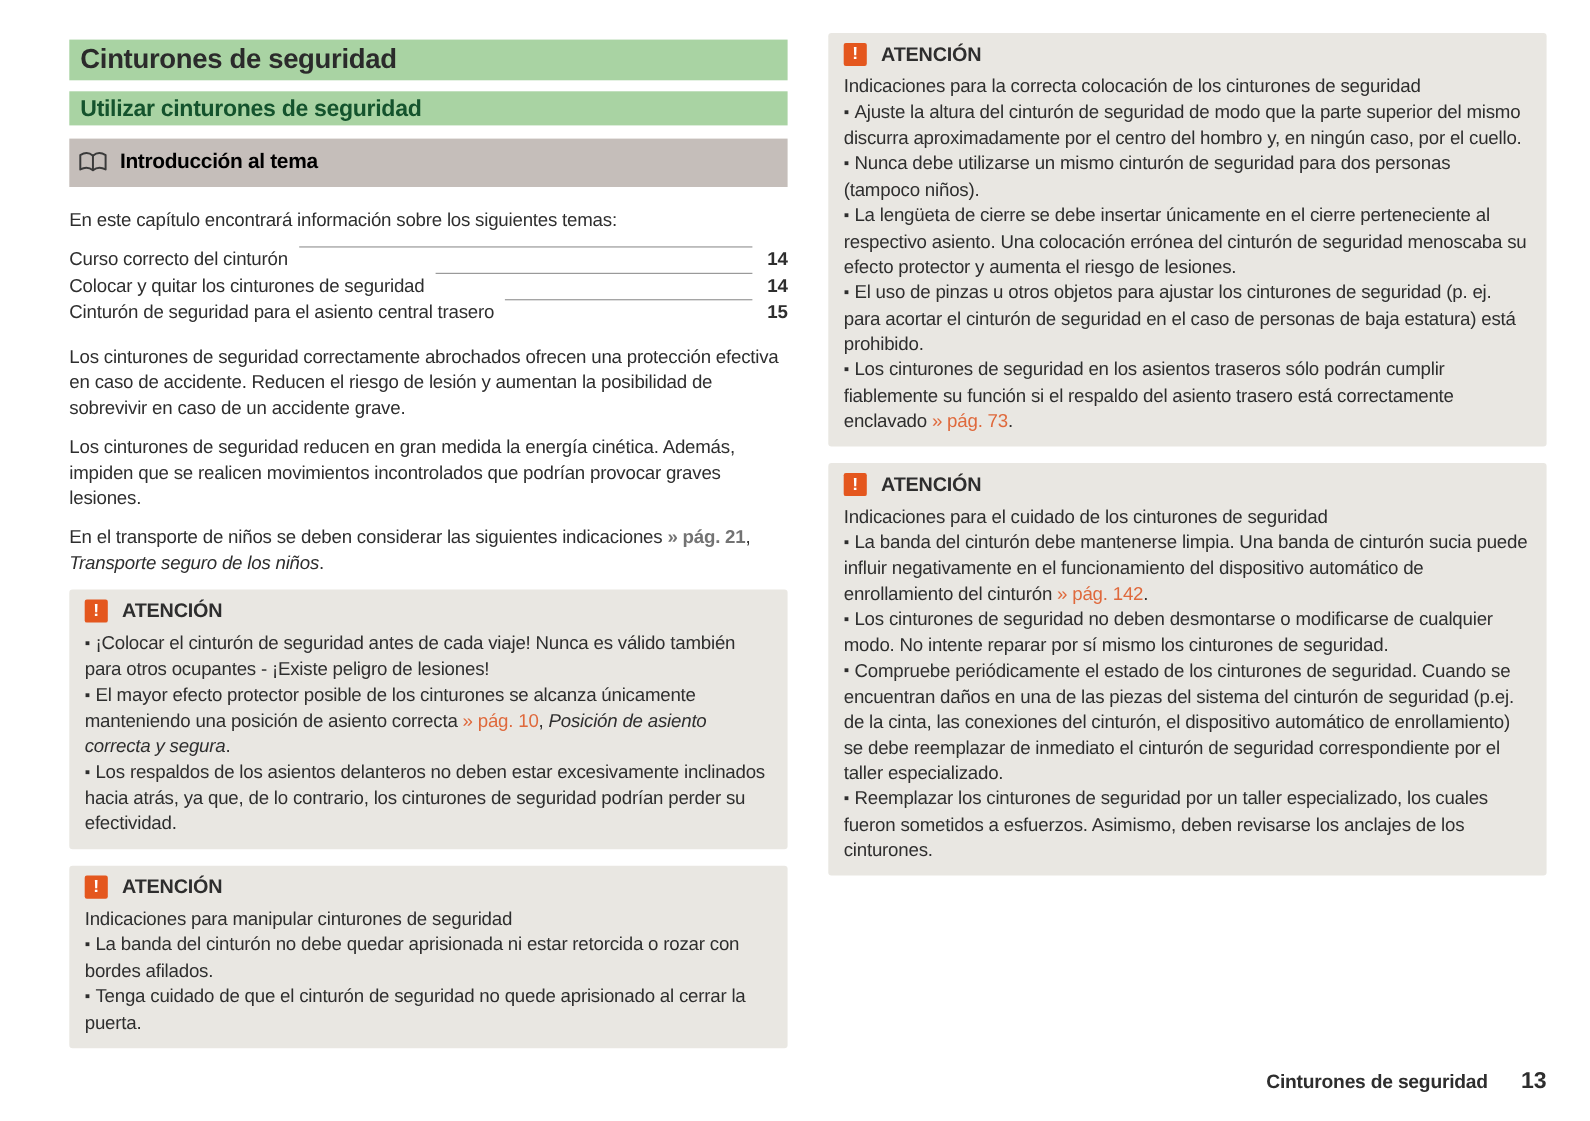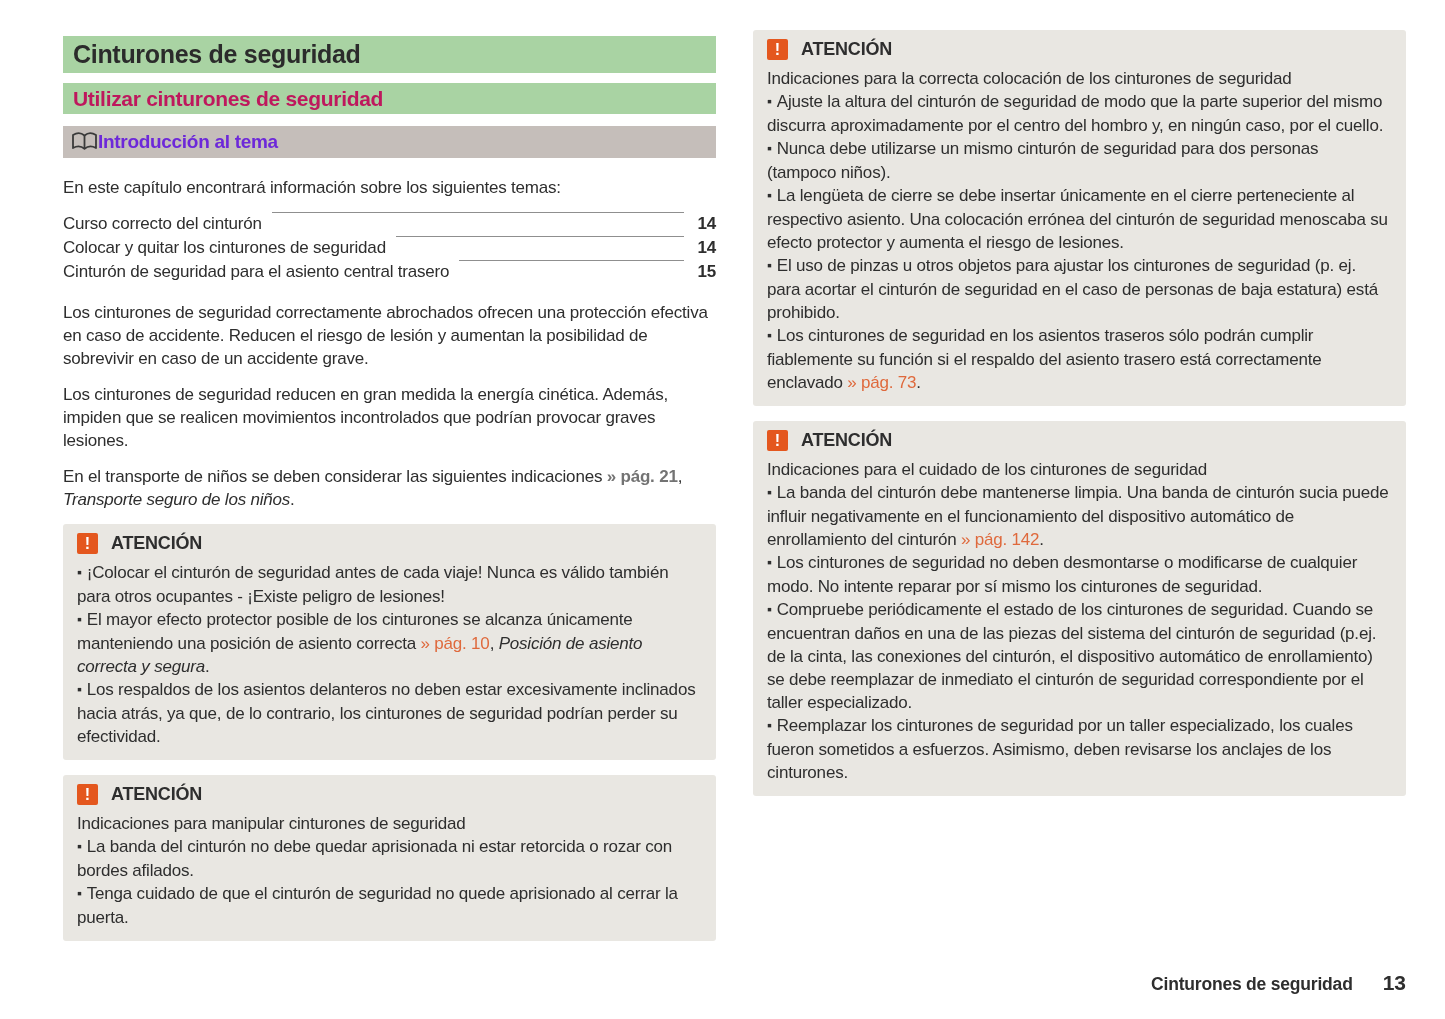--- a/index.html
+++ b/index.html
@@ -16,30 +16,30 @@
   .col-right { left:753px; top:30px; }
 
   .h1 {
     background:#a9d3a3; color:#2b2b2b;
     font-size:25px; font-weight:bold;
     height:37px; line-height:37px; padding-left:10px;
     letter-spacing:-0.3px;
     margin-bottom:10px;
   }
   .h2 {
-    background:#a9d3a3; color:#be185d;
+    background:#a9d3a3; color:#14532d;
     font-size:21px; font-weight:bold;
     height:31px; line-height:31px; padding-left:10px;
     letter-spacing:-0.3px;
     margin-bottom:12px;
   }
   .h3 {
-    background:#c5beba; color:#6d28d9;
+    background:#c5beba; color:#000000;
     font-size:19px; font-weight:bold;
-    height:32px; display:flex; align-items:center; 
+    height:44px; display:flex; align-items:center; gap:11px;
     padding-left:8px; letter-spacing:-0.3px;
     margin-bottom:18px;
   }
   .book-icon { display:inline-flex; width:27px; height:20px; align-items:center; justify-content:center; }
 
   .toc-intro { font-size:17px; line-height:23px; letter-spacing:-0.2px; margin-bottom:13px; }
   .toc { margin-bottom:17px; }
   .toc-row { display:flex; align-items:flex-start; line-height:24px; font-size:17px; letter-spacing:-0.2px; cursor:pointer; }
   .toc-label { white-space:nowrap; }
   .toc-leader { flex:1 1 auto; border-bottom:1.5px solid #8f8f8f; margin:0 10px 5px 10px; min-width:20px; }

